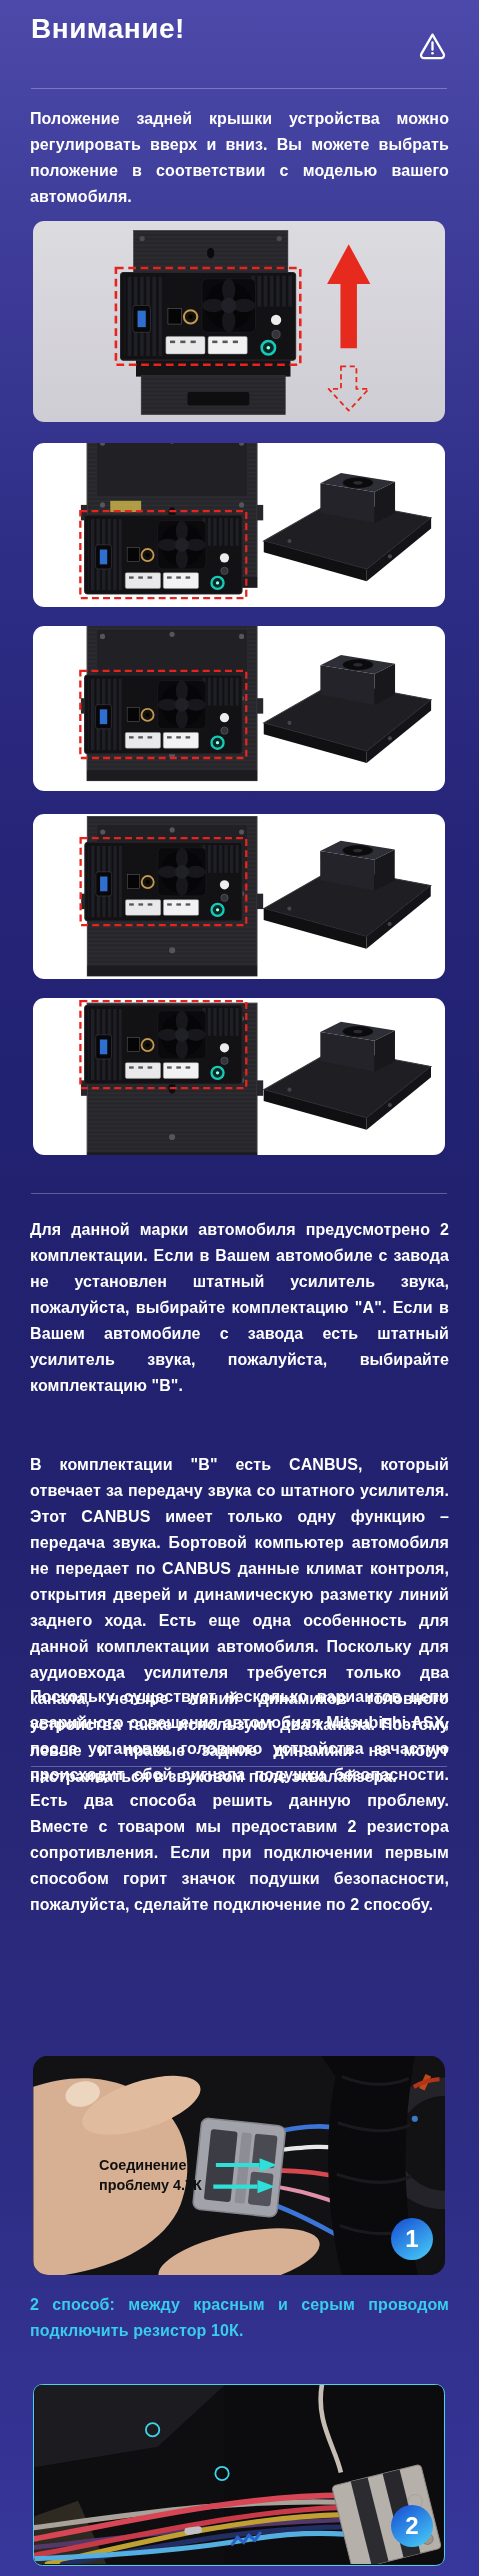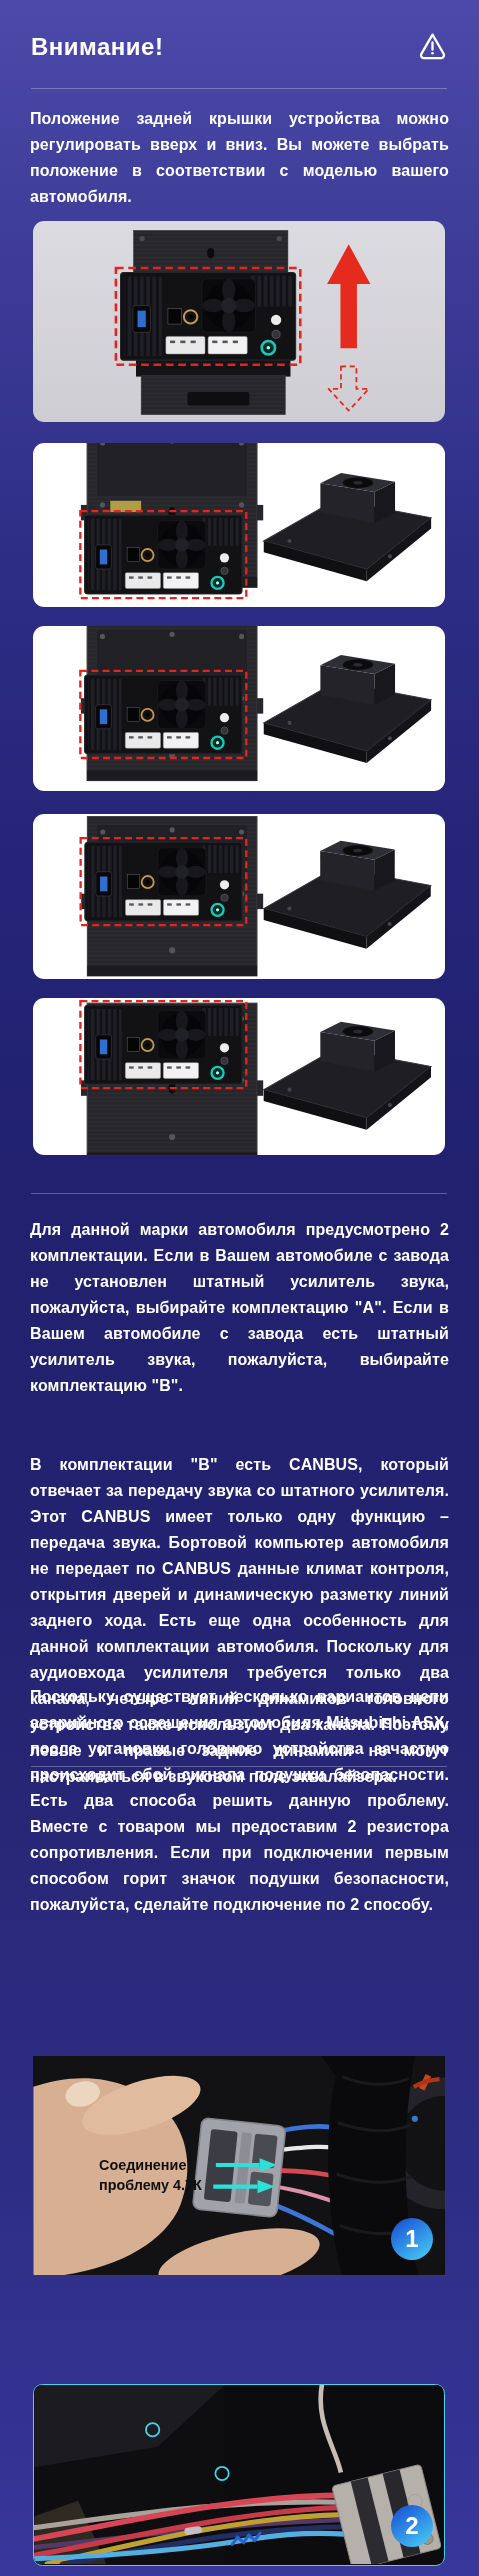--- a/index.html
+++ b/index.html
@@ -1,19 +1,19 @@
 <!DOCTYPE html>
 <html style="font-size:8.2px"><head>
 <meta charset="utf-8">
 <style>
   html,body{margin:0;padding:0;background:#1d1d5e;}
   #screen{position:relative;width:479px;height:2708px;overflow:hidden;
     font-family:"Liberation Sans",sans-serif;
     background:linear-gradient(180deg,#4c49aa 0%,#413f9c 7%,#2f2e87 20%,#252478 32%,#212170 44%,#222271 56%,#282777 68%,#2e2d85 80%,#343393 90%,#3b3aa3 100%);}
-  .page-title{position:absolute;left:31px;top:13.4px;color:#ffffff;font-size:24px;font-weight:bold;letter-spacing:0.5px;margin-top:20px;}
+  .page-title{position:absolute;left:31px;top:13.4px;color:#ffffff;font-size:28px;font-weight:bold;letter-spacing:0.5px;}
   .warn-icon{position:absolute;left:418px;top:31px;width:29px;height:29px;}
   .hr{position:absolute;left:31px;width:416px;height:0.5px;background:rgba(255,255,255,.28);}
   #hr1{top:88px}#hr2{top:1193px}#hr3{top:1766px}
   .para{position:absolute;left:30px;width:419px;color:#ffffff;font-size:16px;font-weight:bold;
     line-height:26px;text-align:justify;letter-spacing:0.1px;}
   .cyan{color:#38cdec;}
   #intro{top:106px}
   #p-main{top:1217px}
   #p-warning{top:1360px}
   #p-canbus{top:1452px}
@@ -21,21 +21,21 @@
   #p-m1{top:1981px}
   #p-m2{top:2292px}
   .card{position:absolute;left:33px;width:412px;border-radius:11.3px;overflow:hidden;}
   .card svg{display:block}
   #card1{top:221px;height:201px;background:linear-gradient(180deg,#dcdbe0,#cfcdd4);}
   #card2{top:443px;height:164px;background:#ffffff;}
   #card3{top:626px;height:165px;background:#ffffff;}
   #card4{top:814px;height:165px;background:#ffffff;}
   #card5{top:998px;height:157px;background:#ffffff;}
   .photo{position:absolute;left:33px;width:412px;overflow:hidden;background:#101012;box-sizing:border-box;}
-  #photo1{top:2056px;height:219px;border-radius:1px;}
+  #photo1{top:2056px;height:219px;border-radius:15px;}
   #photo2{top:2384px;height:182px;border-radius:9.3px;border:1.5px solid #4ed2ea;}
   .badge{position:absolute;width:42px;height:42px;border-radius:50%;
     background:linear-gradient(145deg,#1d5ed8 15%,#42bdf2 85%);
     color:#fff;font-size:24px;font-weight:bold;display:flex;align-items:center;justify-content:center;}
   #badge1{left:358px;top:162px;}
   #badge2{left:357px;top:120px;}
   .annot{position:absolute;left:66px;color:#101010;font-size:14.4px;font-weight:bold;line-height:19.6px;font-family:"Liberation Sans",sans-serif;}
   #annot-l1{top:100px}#annot-l2{top:120px}
 </style>
 </head>
@@ -246,20 +246,21 @@
         <polygon points="440,199 474,212 440,225" stroke="none"></polygon>
         <line x1="350" y1="254" x2="436" y2="254"></line>
         <polygon points="436,241 470,254 436,267" stroke="none"></polygon>
       </g>
     </svg>
     <div id="annot-l1" class="annot">Соединение</div>
     <div id="annot-l2" class="annot">проблему 4.7К</div>
     <div id="badge1" class="badge">1</div>
   </div>
 
+  <div id="p-m2" class="para cyan">2 способ: между красным и серым проводом подключить резистор 10К.</div>
 
   <div id="photo2" class="photo">
     <svg width="409" height="179" viewBox="0 0 794 348">
       <rect width="794" height="348" fill="#0e0e10"></rect>
       <polygon points="0,0 370,0 240,120 0,160" fill="#1c1c20"></polygon>
       <rect x="370" y="0" width="424" height="348" fill="#0c0c0e"></rect>
       <path d="M560,-5 C545,70 585,120 596,170" fill="none" stroke="#c6beb4" stroke-width="9"></path>
       <polygon points="0,255 85,225 140,348 0,348" fill="#2e2a22"></polygon>
       <g fill="none" stroke-linecap="round">
         <path d="M-5,278 C190,252 380,222 600,228" stroke="#a8a29a" stroke-width="10"></path>

